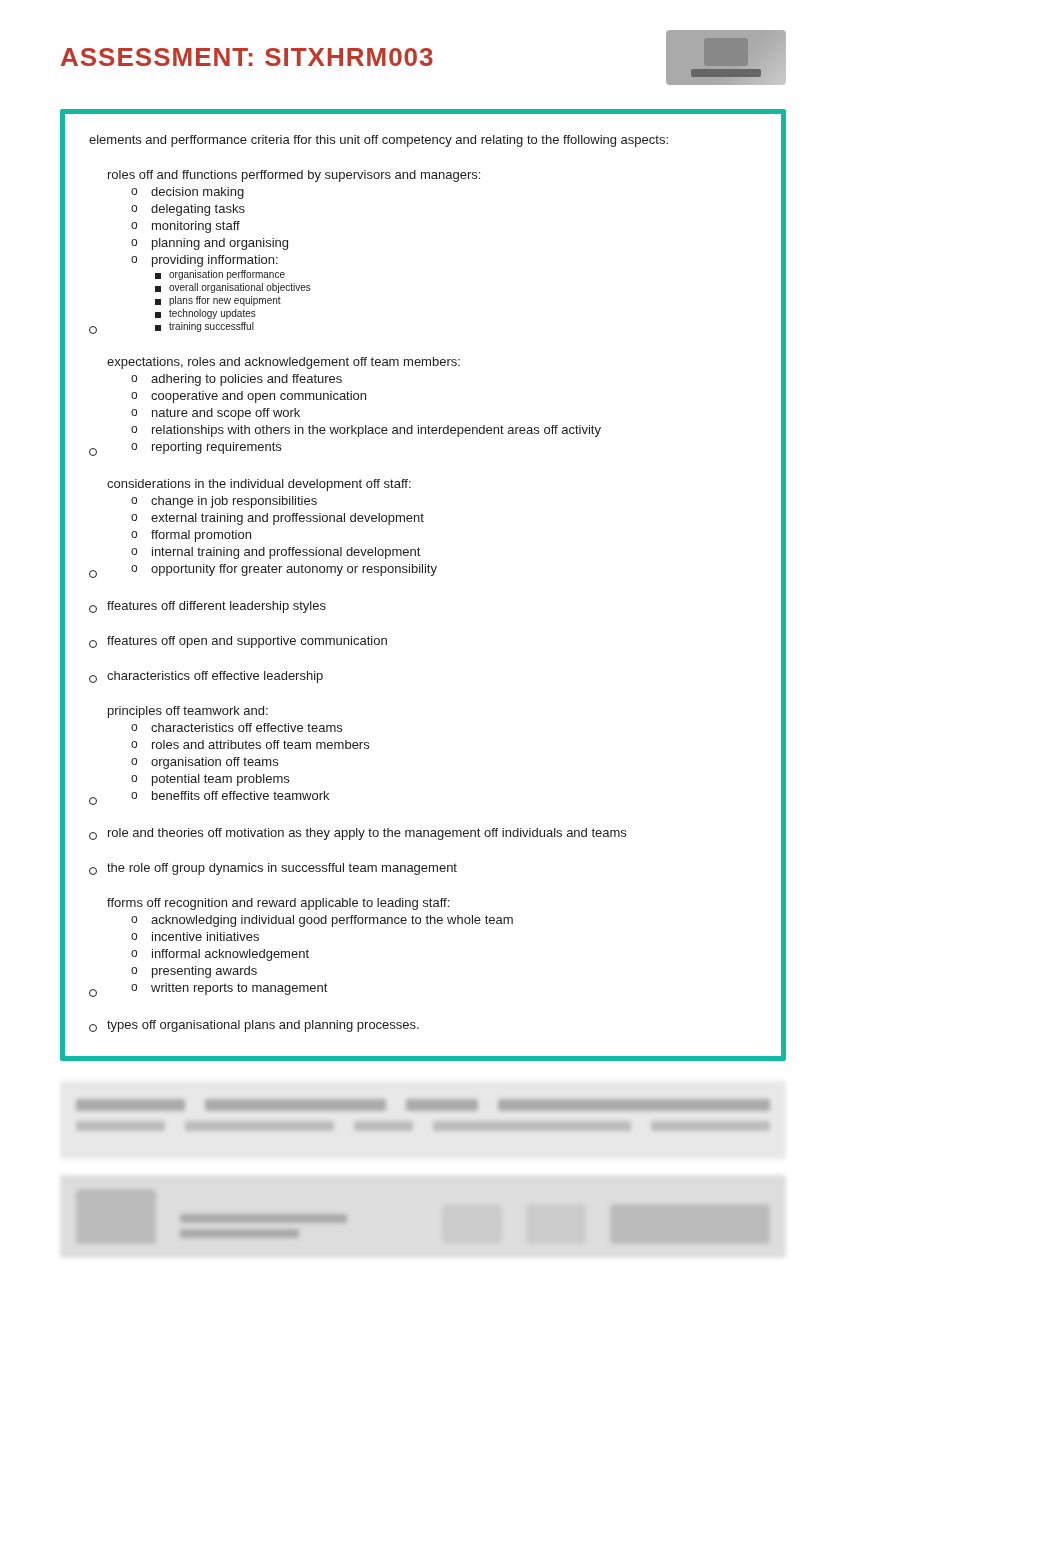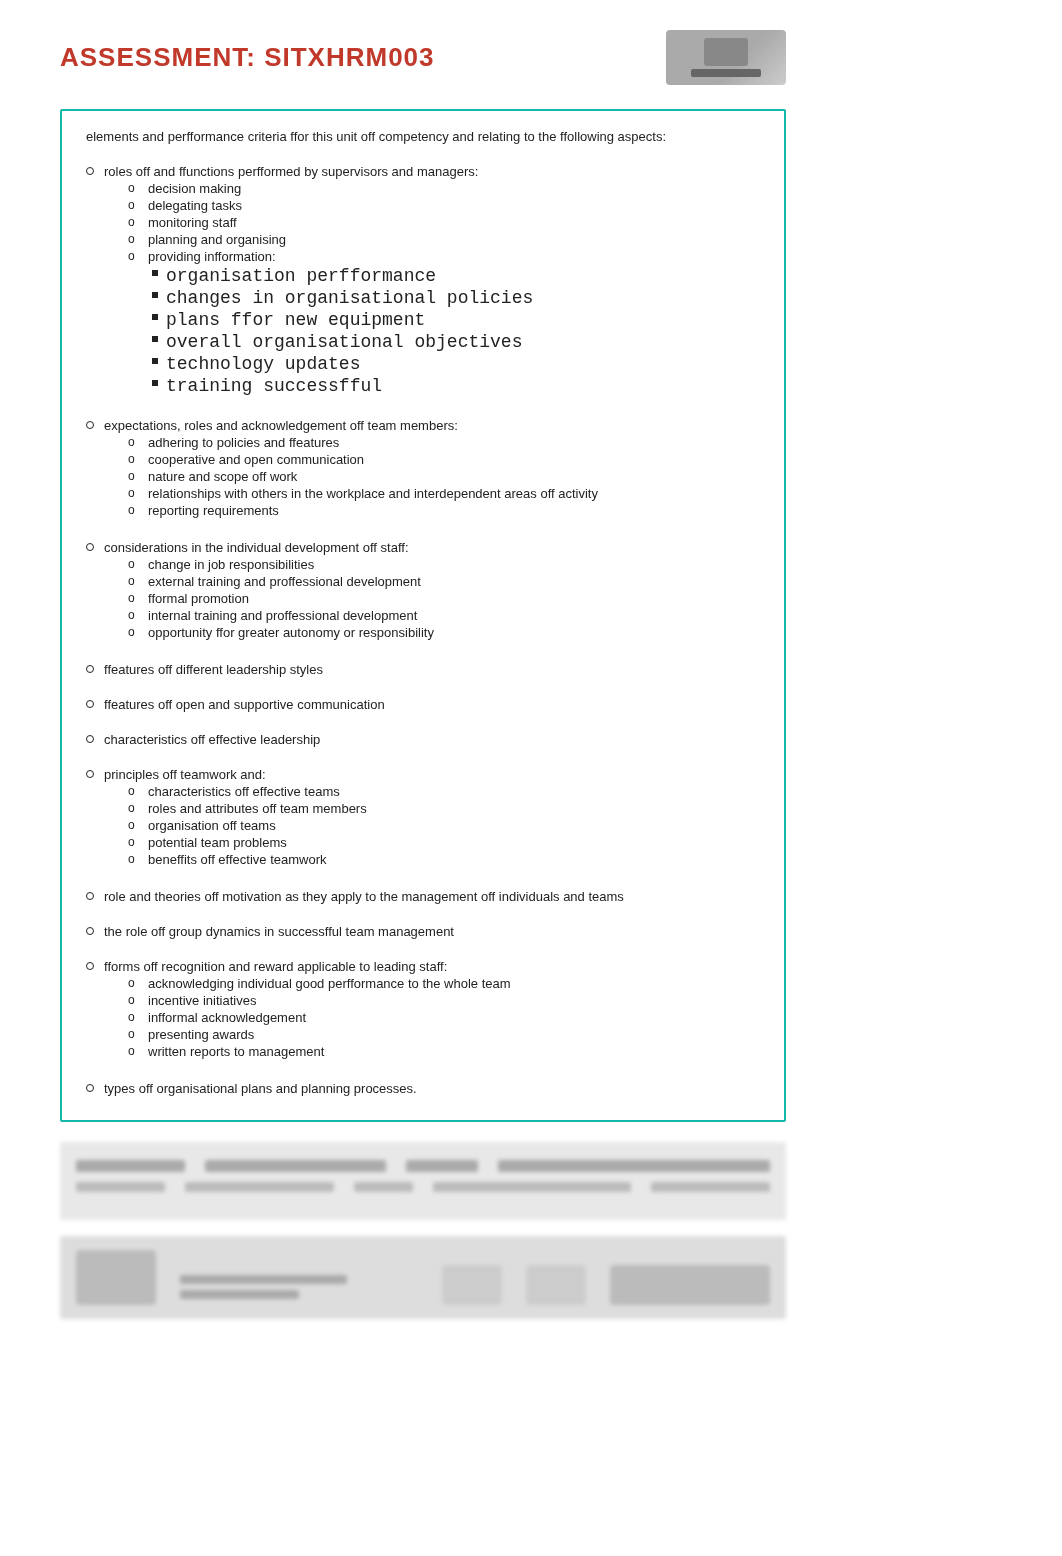--- a/index.html
+++ b/index.html
@@ -56,38 +56,38 @@
       border-radius: 3px;
       margin-bottom: 3px;
     }
     .logo-text-placeholder {
       width: 70px;
       height: 8px;
       background: #666;
       border-radius: 2px;
     }
     .content-box {
-      border: 2px solid #14b8a6;
+      border: 5px solid #14b8a6;
       padding: 18px 24px;
       margin-bottom: 20px;
       border-radius: 2px;
     }
     .intro-text {
       font-size: 13px;
       margin-bottom: 8px;
       color: #222;
     }
     ul.main-list {
       list-style: none;
       padding: 0;
       margin: 0;
     }
     ul.main-list > li {
       display: flex;
-      align-items: flex-start;
+      align-items: flex-end;
       margin-bottom: 6px;
       font-size: 13px;
       margin-top: 20px;
     }
     .bullet-dot {
       display: inline-block;
       width: 8px;
       height: 8px;
       border: 1.5px solid #222;
       border-radius: 50%;
@@ -128,23 +128,22 @@
     ul.sub-list-sq {
       list-style: none;
       padding-left: 0;
       margin: 2px 0 2px 0;
       width: 100%;
     }
     ul.sub-list-sq > li {
       display: flex;
       align-items: flex-start;
       margin-bottom: 2px;
-      font-size: 18px;
+      font-size: 10px;
       padding-left: 48px;
-      font-family: Liberation Mono, monospace;
     }
     .li-text {
       flex: 1;
     }
     .main-li-content {
       flex: 1;
     }
     .blurred-section {
       margin-top: 20px;
       background: #e8e8e8;
@@ -237,29 +236,25 @@
                 <span class="o-marker">o</span>
                 <span class="li-text">providing infformation:</span>
               </li>
             </ul><ul class="sub-list-sq">
               <li>
                 <span class="bullet-square"></span>
                 <span class="li-text">organisation perfformance</span>
               </li>
               <li>
                 <span class="bullet-square"></span>
-                <span class="li-text">changes in organisational policies</span>
+                <span class="li-text">overall organisational objectives</span>
               </li>
               <li>
                 <span class="bullet-square"></span>
                 <span class="li-text">plans ffor new equipment</span>
-              </li>
-              <li>
-                <span class="bullet-square"></span>
-                <span class="li-text">overall organisational objectives</span>
               </li>
               <li>
                 <span class="bullet-square"></span>
                 <span class="li-text">technology updates</span>
               </li>
               <li>
                 <span class="bullet-square"></span>
                 <span class="li-text">training successfful</span>
               </li>
             </ul></div>

